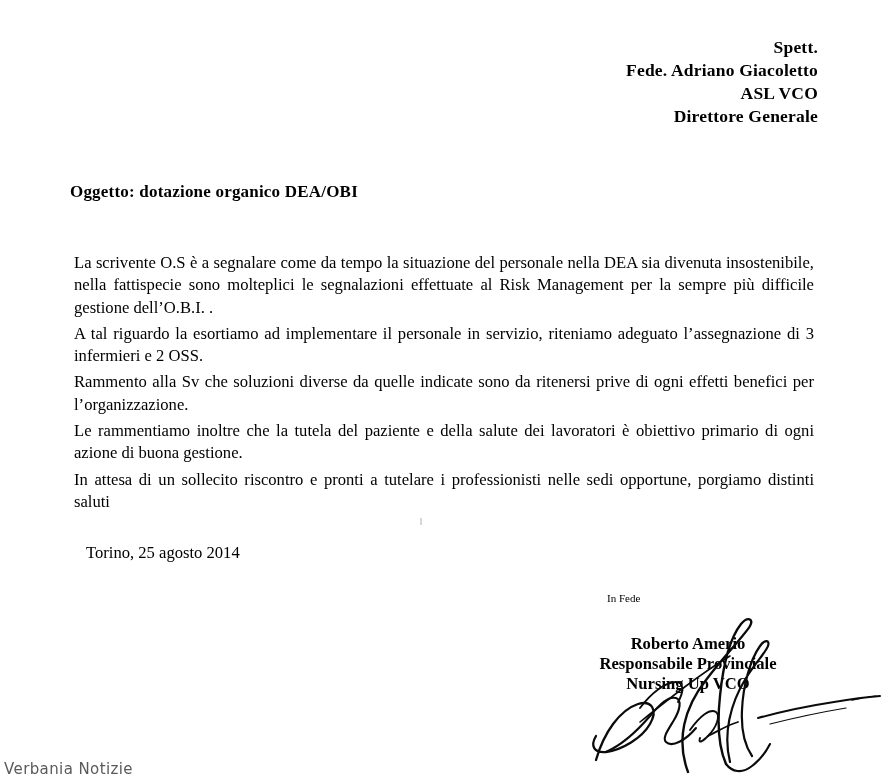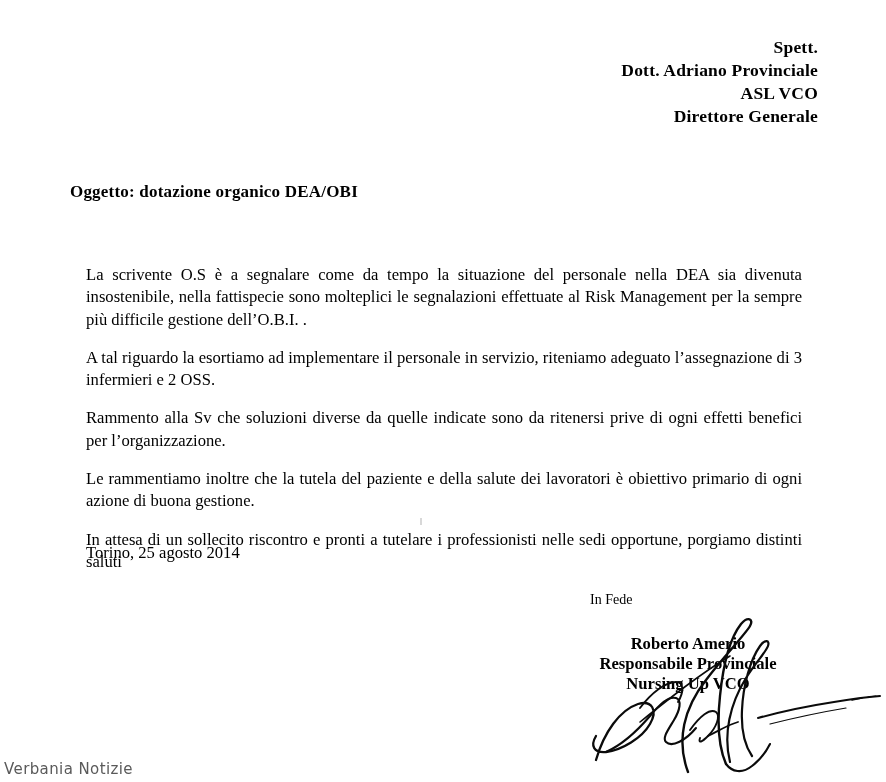--- a/index.html
+++ b/index.html
@@ -48,39 +48,39 @@
   .body-text {
     position: absolute;
     top: 248px;
     left: 70px;
     width: 748px;
     font-size: 16.6px;
     line-height: 22.3px;
     text-align: justify;
   }
   .body-text p {
-    margin: 16px;
+    margin: 4px;
     text-align: justify;
   }
 
   
   .date-line {
     position: absolute;
     top: 543px;
     left: 70px;
     font-size: 16.6px;
     margin-left: 16px;
   }
 
   
   .in-fede {
     position: absolute;
     top: 592px;
-    left: 590px;
-    font-size: 14px;
+    left: 607px;
+    font-size: 11px;
   }
   .signer {
     position: absolute;
     top: 634px;
     left: 578px;
     width: 220px;
     text-align: center;
     font-weight: bold;
     font-size: 16.6px;
     line-height: 20px;
@@ -122,21 +122,21 @@
     margin-top: 20px;
   }
 </style>
 </head>
 <body>
 
 <div class="page">
 
   <div class="recipient">
     <div>Spett.</div>
-    <div>Dott. Adriano Provinciale</div>
+    <div>Fede. Adriano Giacoletto</div>
     <div>ASL VCO</div>
     <div>Direttore Generale</div>
   </div>
 
   <div class="subject">Oggetto: dotazione organico DEA/OBI</div>
 
   <div class="body-text">
     <p>La scrivente O.S è a segnalare come da tempo la situazione del personale nella DEA sia divenuta insostenibile, nella fattispecie sono molteplici le segnalazioni effettuate al Risk Management  per la sempre più difficile gestione dell’O.B.I. .</p>
     <p>A tal riguardo la esortiamo ad implementare il personale in servizio, riteniamo adeguato l’assegnazione di 3 infermieri e 2 OSS.</p>
     <p>Rammento alla Sv che soluzioni diverse da quelle indicate sono da ritenersi prive di ogni effetti benefici per l’organizzazione.</p>

